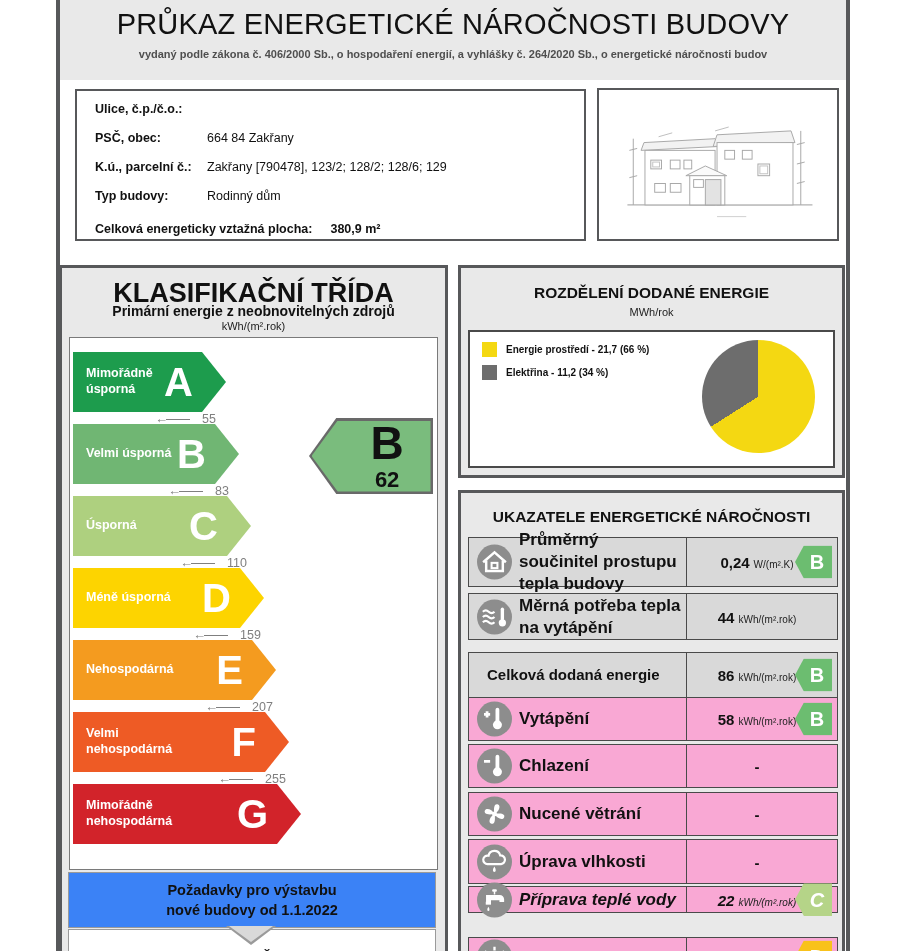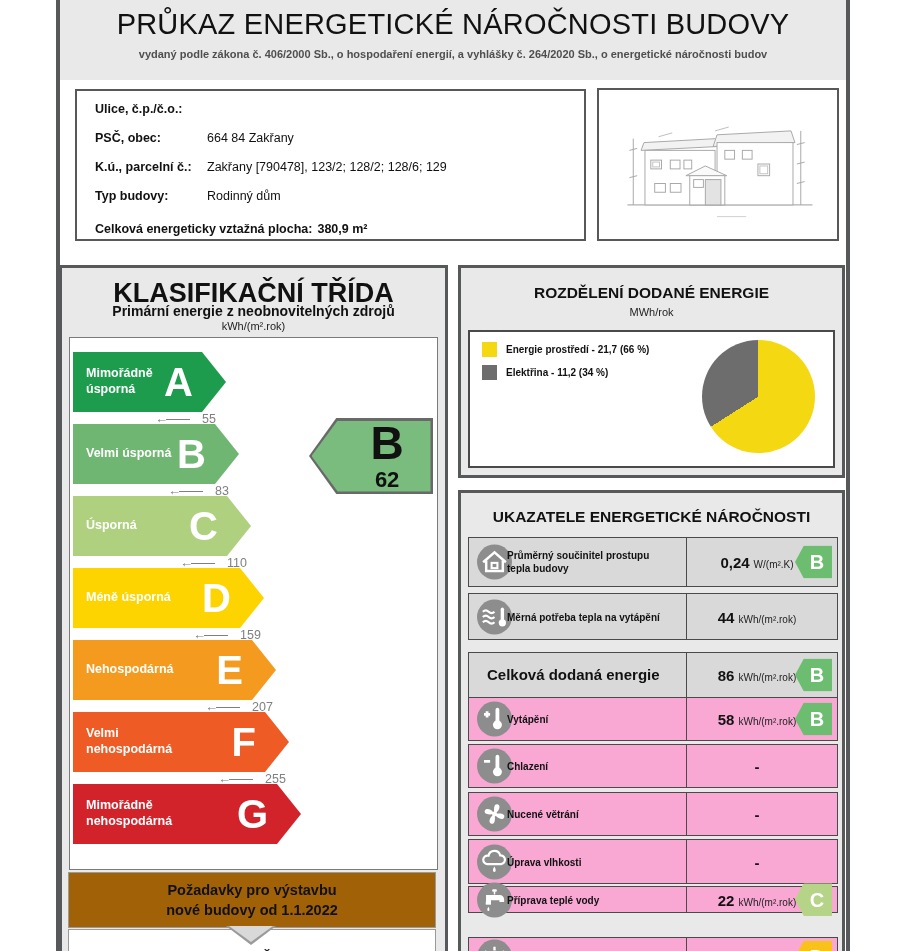--- a/index.html
+++ b/index.html
@@ -12,21 +12,21 @@
 
   
   .header-band { position:absolute; left:60px; top:0; width:786px; height:80px; background:#e9e9e9; text-align:center; }
   .header-title { padding-top:8px; font-size:29px; font-weight:normal; letter-spacing:.2px; }
   .header-sub { margin-top:7px; font-size:11px; font-weight:bold; color:#4f4f4f; }
 
   
   .info-box { position:absolute; left:75px; top:89px; width:511px; height:152px; background:#fff; border:2px solid #57585a; padding:11px 0 0 18px; }
   .info-row { display:flex; height:29px; font-size:12.5px; align-items:flex-start; }
   .info-label { font-weight:bold; width:112px; flex:none; }
-  .info-area { font-size:12.5px; font-weight:bold; margin-top:4px; display:flex; gap:5px; }
+  .info-area { font-size:12.5px; font-weight:bold; margin-top:4px; display:flex; gap:18px; }
 
   
   .photo-box { position:absolute; left:597px; top:88px; width:242px; height:153px; background:#fff; border:2.5px solid #57585a; }
   .photo-box svg { width:100%; height:100%; }
 
   
   .panel { position:absolute; background:#e9e9e9; border:3px solid #57585a; }
   #class-panel { left:59px; top:265px; width:389px; height:690px; border-bottom:none; }
   #pie-panel   { left:458px; top:265px; width:387px; height:213px; }
   #ind-panel   { left:458px; top:490px; width:387px; height:465px; border-bottom:none; }
@@ -50,39 +50,39 @@
   .thr .num  { font-size:12.5px; margin-left:12px; }
   .big-arrow-outer { position:absolute; left:239px; top:80px; width:124px; height:76px; background:#696969;
     clip-path:polygon(22% 0,100% 0,100% 100%,22% 100%,0 50%); }
   .big-arrow-inner { position:absolute; left:2.5px; top:2.5px; right:2.5px; bottom:2.5px;
     clip-path:polygon(22% 0,100% 0,100% 100%,22% 100%,0 50%);
     display:flex; flex-direction:column; align-items:center; justify-content:center; padding-left:26%; }
   .big-ltr { font-size:46px; font-weight:bold; line-height:1; }
   .big-val { font-size:22px; font-weight:bold; margin-top:1px; }
 
   
-  .req-box { position:absolute; left:6px; top:604px; width:368px; height:56px; background:#a16207; border:1.5px solid #9a9a9a;
+  .req-box { position:absolute; left:6px; top:604px; width:368px; height:56px; background:#3b82f6; border:1.5px solid #9a9a9a;
     display:flex; flex-direction:column; justify-content:center; text-align:center; font-size:14.5px; font-weight:bold; line-height:1.4; }
   .footer-white { position:absolute; left:6px; top:661px; width:368px; height:25px; background:#fff; border:1.5px solid #9a9a9a; border-bottom:none; }
   .req-tri-outer { position:absolute; left:164px; top:658px; width:50px; height:19px; background:#9a9a9a; clip-path:polygon(0 0,100% 0,50% 100%); }
   .req-tri { position:absolute; left:167px; top:658px; width:44px; height:16px; background:#d9d9d9; clip-path:polygon(0 0,100% 0,50% 100%); }
   .partial-glyph { position:absolute; left:160px; top:678px; width:90px; height:8px; overflow:hidden; font-size:15px; font-weight:bold; text-align:center; }
 
   
   .pie-box { position:absolute; left:7px; top:62px; width:367px; height:138px; background:#fff; border:2px solid #4a4a4a; }
   .legend-row { position:absolute; display:flex; gap:9px; align-items:center; font-size:10px; font-weight:bold; }
   .legend-sq { width:15px; height:15px; flex:none; }
   .pie { position:absolute; left:232px; top:8px; width:113px; height:113px; border-radius:50%; }
 
   
   .ind-row { position:absolute; left:7px; width:370px; border:1px solid #4a4a4a; background:#f9a8d4; }
   .ind-row.shaded { background:#d9d9d9; }
   .icon-circle { position:absolute; left:8px; top:50%; transform:translateY(-50%); width:35px; height:35px; border-radius:50%; background:#8d8d8d; overflow:hidden; }
   .icon-circle svg { width:100%; height:100%; }
-  .ind-label { position:absolute; left:38px; top:50%; transform:translateY(-50%); width:162px; font-size:10px; font-weight:bold; line-height:1.3; }
+  .ind-label { position:absolute; left:50px; top:50%; transform:translateY(-50%); width:162px; font-size:17px; font-weight:bold; line-height:1.3; }
   .ind-label.big { left:18px; font-size:15px; width:190px; }
   .ind-div { position:absolute; left:217px; top:0; bottom:0; width:1px; background:#4a4a4a; }
   .ind-value { position:absolute; left:222px; width:132px; top:50%; transform:translateY(-50%); display:flex; align-items:baseline; justify-content:center; gap:4px; }
   .iv-num { font-size:15px; font-weight:bold; }
   .iv-unit { font-size:10px; color:#222; }
   .badge { position:absolute; right:5px; top:50%; transform:translateY(-50%); width:37px; height:33px;
     clip-path:polygon(24% 0,100% 0,100% 100%,24% 100%,0 50%);
     color:#fff; font-weight:bold; font-size:20px; display:flex; align-items:center; justify-content:center; padding-left:7px; }
 </style>
 </head>
@@ -354,21 +354,21 @@
         <div class="icon-circle"><svg viewBox="0 0 24 24">
             <path d="M7.4 13.4a2.9 2.9 0 1 1 .5-5.7 4.1 4.1 0 0 1 8-.2 2.7 2.7 0 1 1 .6 5.9H7.4z" fill="none" stroke="#fff" stroke-width="1.5"></path>
             <path d="M11.9 15c-1.3 1.9-1.3 3.5 0 3.8 1.3-.3 1.3-1.9 0-3.8z" fill="#fff"></path>
           </svg></div>
         <div class="ind-label">Úprava vlhkosti</div>
         <div class="ind-div"></div>
         <div class="ind-value">
           <span class="iv-num">-</span>
         </div>
       </div>
-      <div class="ind-row" style="top: 393px; height: 27px;">
+      <div class="ind-row" style="top: 393px; height: 27px; font-style: italic;">
         <div class="icon-circle"><svg viewBox="0 0 24 24" fill="#fff">
             <rect x="10.4" y="4.6" width="3.2" height="1.7" rx=".7"></rect>
             <rect x="11.5" y="6" width="1" height="2.2"></rect>
             <path d="M6.2 8.6h9.4a3 3 0 0 1 3 3v1.8h-3.2v-1.2H9.6v1.3H6.2z"></path>
             <rect x="6" y="13.2" width="3.6" height="2"></rect>
             <path d="M7.8 16.6c-1 1.5-1 2.8 0 3 1-.2 1-1.5 0-3z"></path>
           </svg></div>
         <div class="ind-label">Příprava teplé vody</div>
         <div class="ind-div"></div>
         <div class="ind-value">

